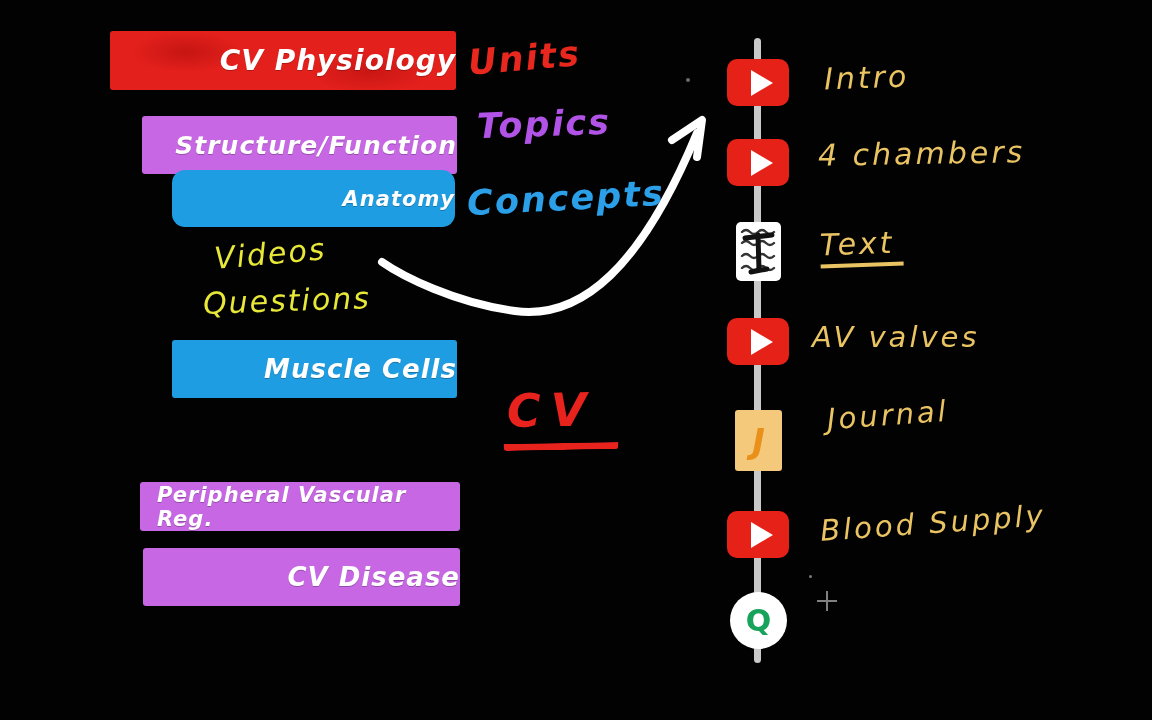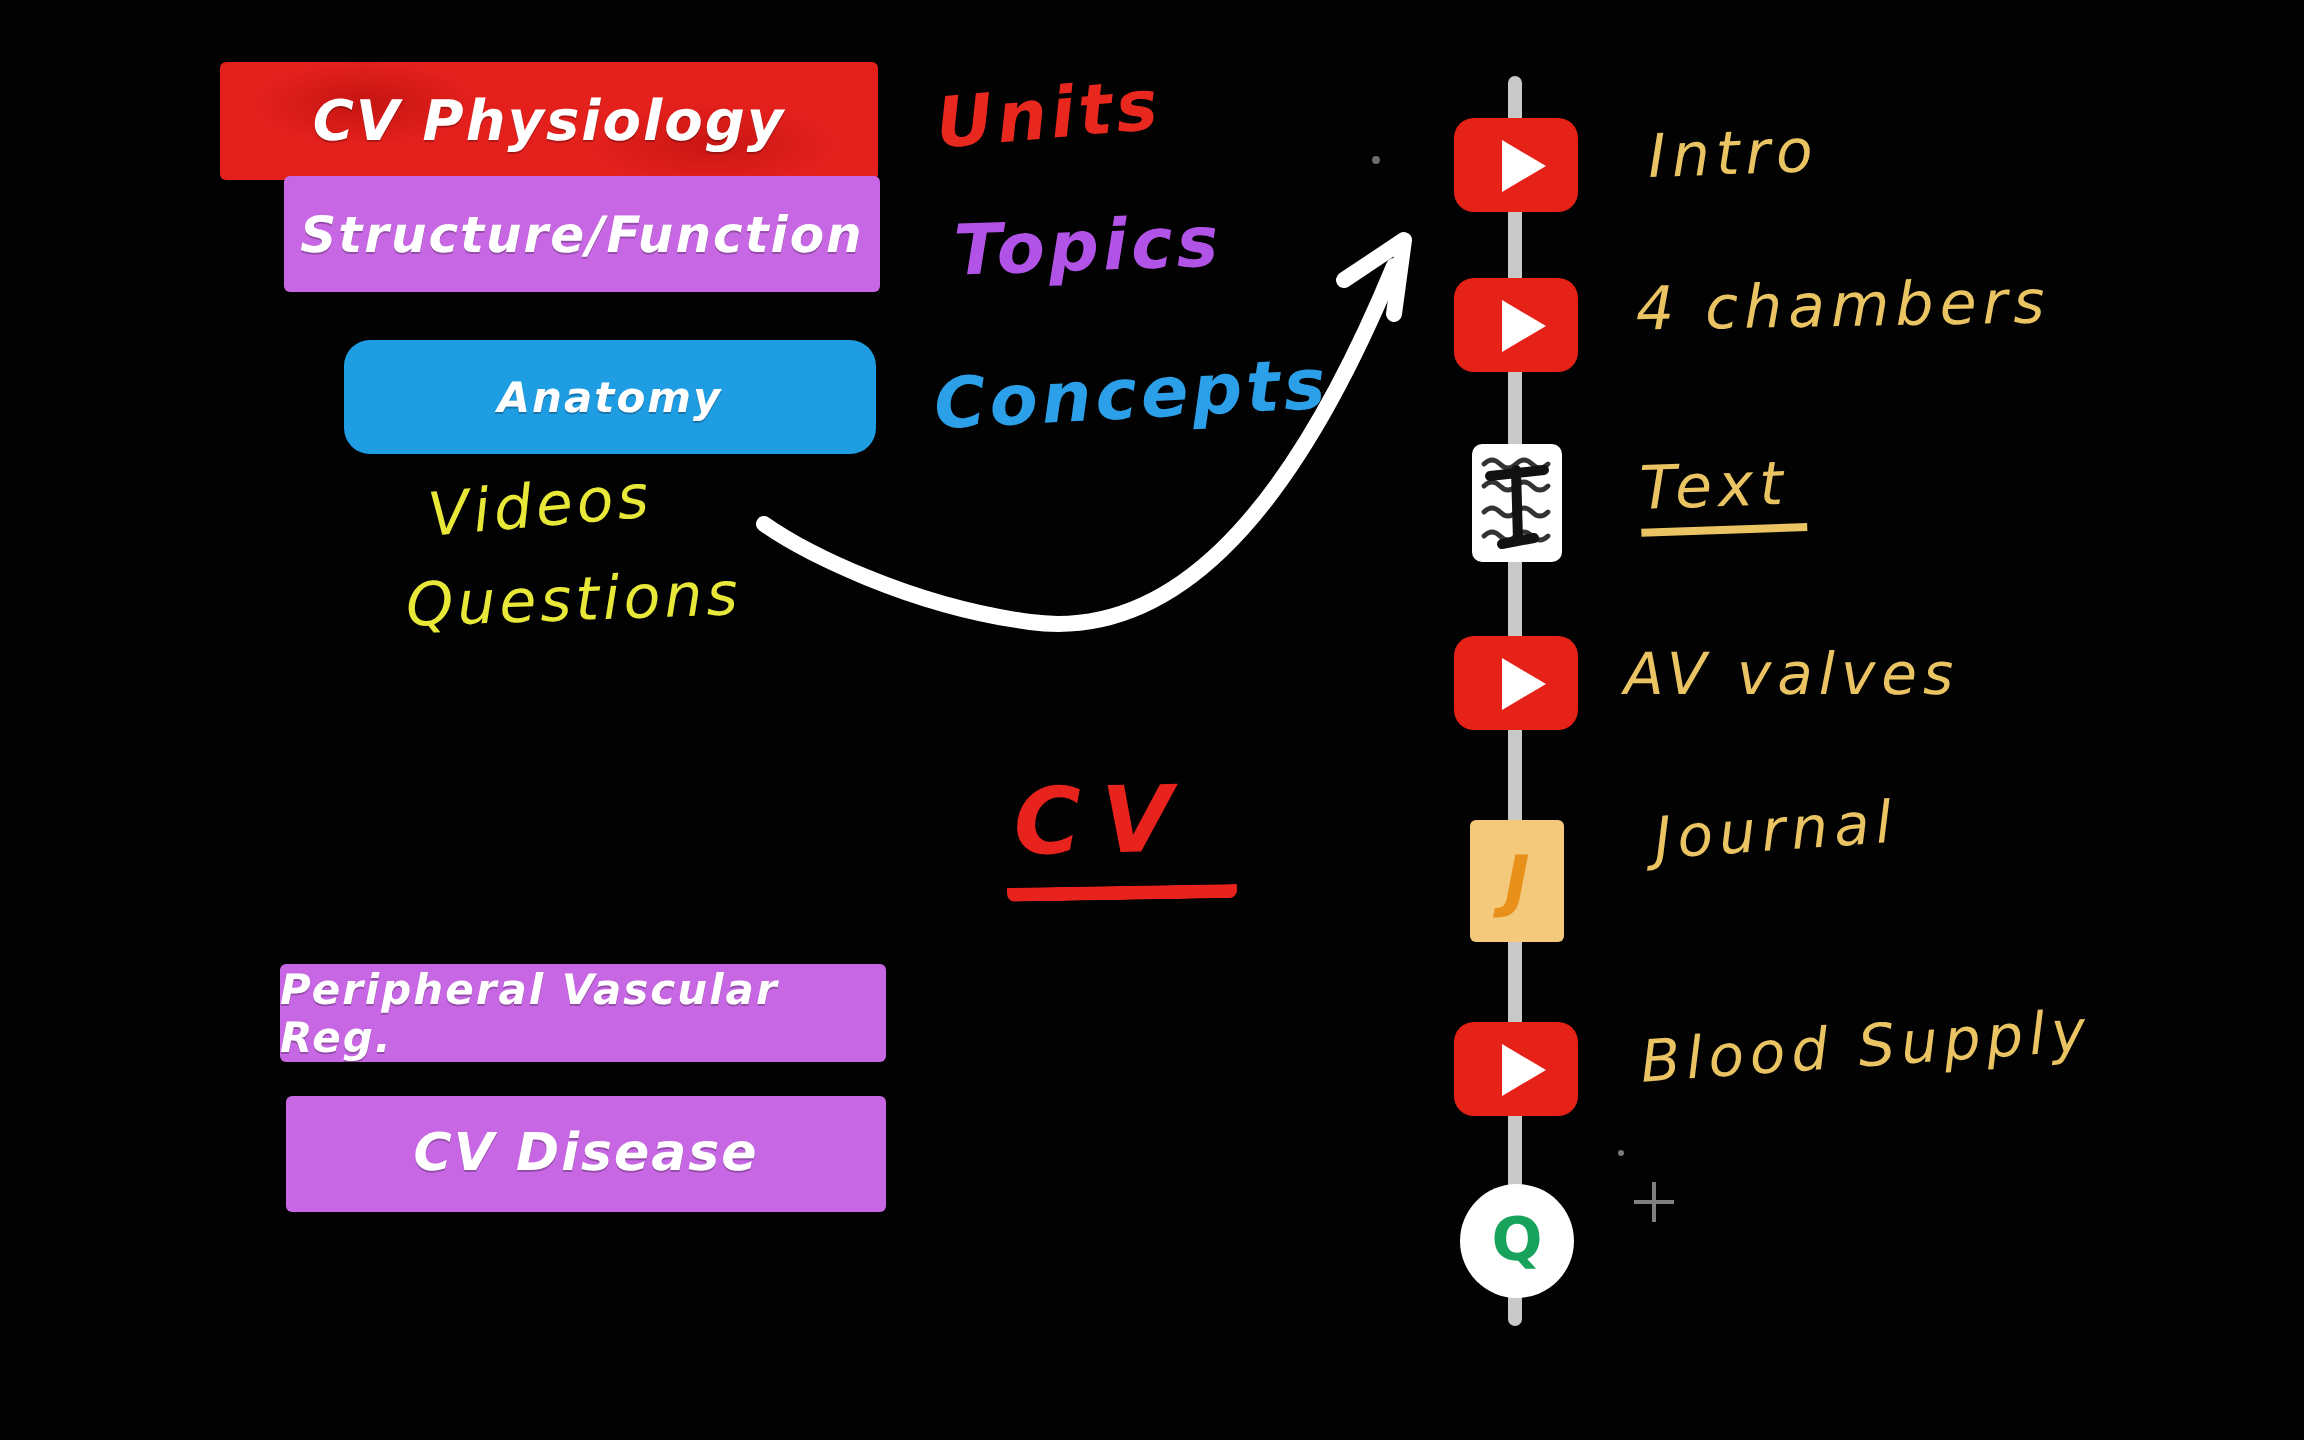--- a/index.html
+++ b/index.html
@@ -2,34 +2,34 @@
 <html><head>
 <meta charset="utf-8">
 <style>
   html,body{margin:0;padding:0;background:#000;}
   #canvas{
     position:relative;width:1152px;height:720px;background:#020202;
     overflow:hidden;font-family:"DejaVu Sans",sans-serif;
   }
   
   .box{
-    position:absolute;display:flex;align-items:center;justify-content:center;
+    position:absolute;display:flex;align-items:center;justify-content:flex-end;
     color:#fff;font-style:italic;font-weight:bold;letter-spacing:1px;
-    border-radius:3px;text-shadow:0 1px 0 rgba(0,0,0,.25);
+    border-radius:3px;text-shadow:0 1px 0 rgba(0,0,0,.25);padding-left:17px;
   }
   .box.red{
     background:
       radial-gradient(ellipse 80px 30px at 22% 35%, rgba(140,0,0,.35), transparent 70%),
       radial-gradient(ellipse 90px 30px at 75% 70%, rgba(140,0,0,.30), transparent 70%),
       #e4201c;
   }
   .box.purple{background:#c767e3;}
   .box.blue{background:#1f9de3;}
   #box-0{left:110px;top:31px;width:329px;height:59px;font-size:28px;}
-  #box-1{left:142px;top:88px;width:298px;height:58px;font-size:25px;}
+  #box-1{left:142px;top:116px;width:298px;height:58px;font-size:25px;}
   #box-2{left:172px;top:170px;width:266px;height:57px;font-size:21px;border-radius:13px;}
   #box-3{left:172px;top:340px;width:268px;height:58px;font-size:26px;}
   #box-4{left:174px;top:408px;width:268px;height:58px;font-size:24px;}
   #box-5{left:140px;top:482px;width:303px;height:49px;font-size:21px;}
   #box-6{left:143px;top:548px;width:300px;height:58px;font-size:26px;}
   
   .note{
     position:absolute;color:#e8e838;font-style:italic;font-size:30px;
     letter-spacing:2px;white-space:nowrap;
   }
@@ -109,20 +109,23 @@
 
   <div class="box red" id="box-0">
     <span>CV Physiology</span>
   </div>
   <div class="box purple" id="box-1">
     <span>Structure/Function</span>
   </div>
   <div class="box blue" id="box-2">
     <span>Anatomy</span>
   </div>
+  <div class="box blue" id="box-3">
+    <span>Muscle Cells</span>
+  </div>
   <div class="box purple" id="box-5">
     <span>Peripheral Vascular Reg.</span>
   </div>
   <div class="box purple" id="box-6">
     <span>CV Disease</span>
   </div>
 
   <div class="note" id="note-videos">Videos</div>
   <div class="note" id="note-questions">Questions</div>
 

